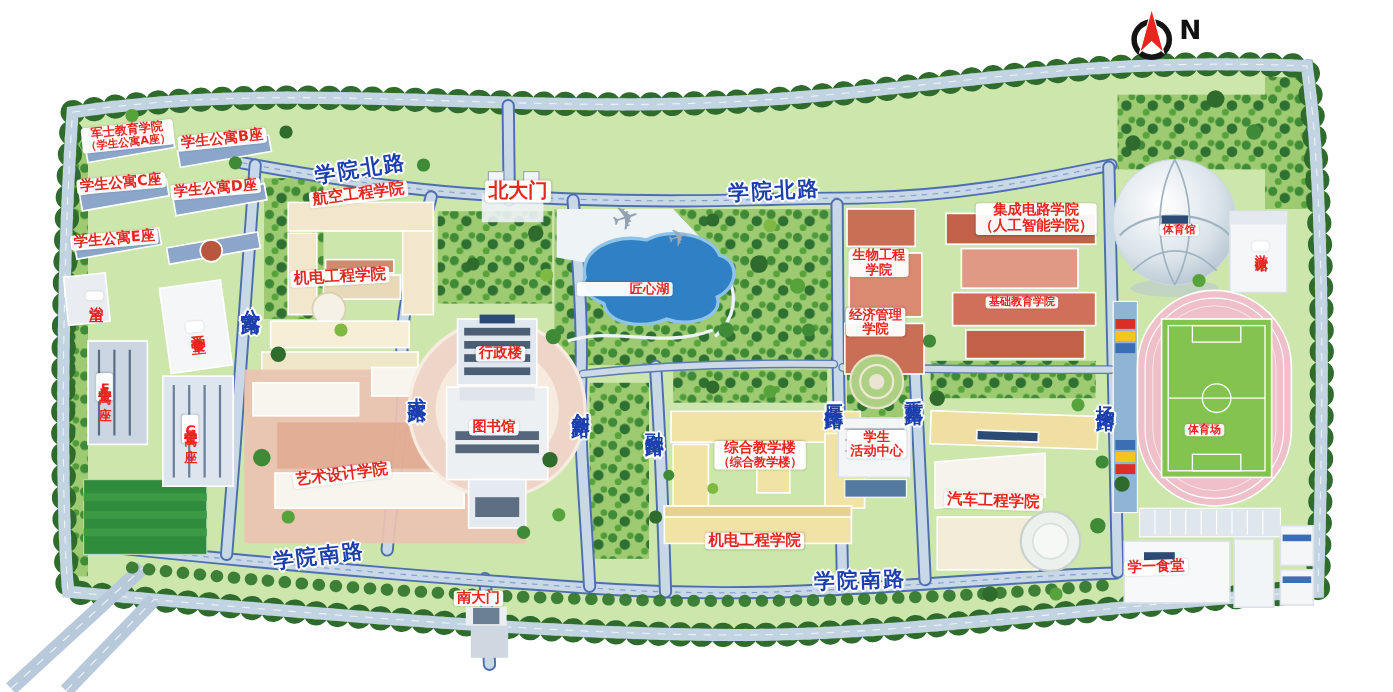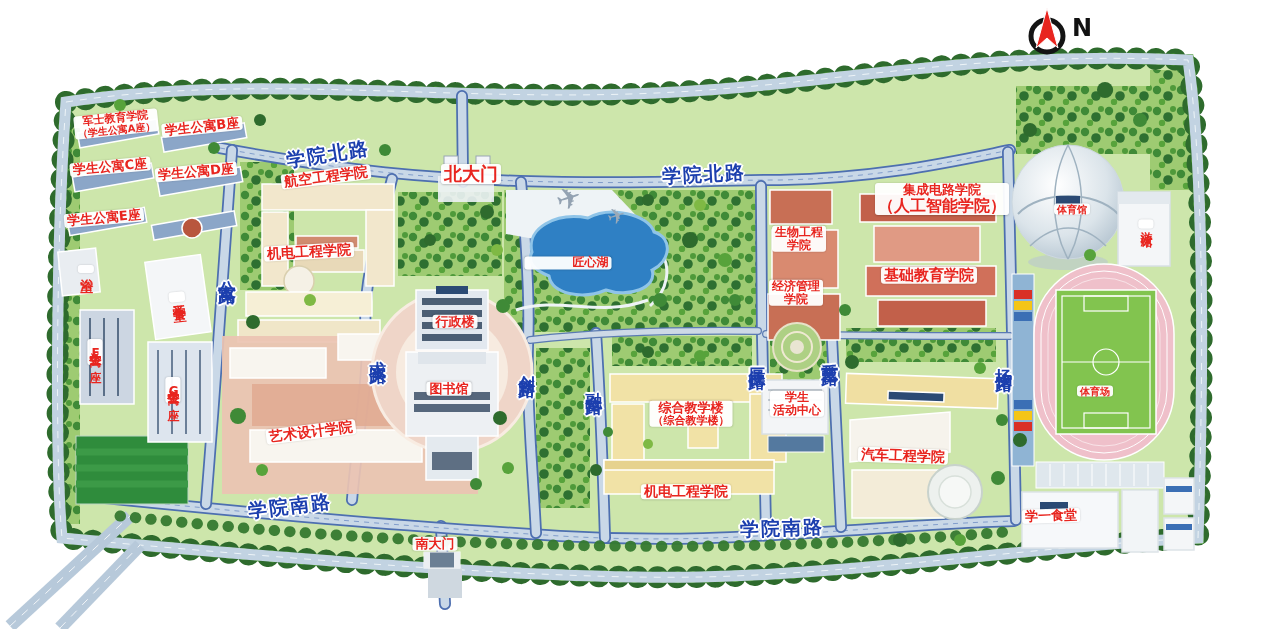--- a/index.html
+++ b/index.html
@@ -396,23 +396,23 @@
 <div class="lbl bl two" style="left:799px;top:202px;transform:translate(-50%,-50%);font-size:12px;margin-top:37px;">
   <span>生物工程</span>
   <span>学院</span>
 </div>
 <div class="lbl bl two" style="left:796px;top:293px;transform:translate(-50%,-50%);font-size:12px;">
   <span>经济管理</span>
   <span>学院</span>
 </div>
 <div class="lbl bl two" style="left:929px;top:199px;transform:translate(-50%,-50%);font-size:13px;margin-left:13px;">
   <span>集成电路学院</span>
-  <span style="font-size:16px;">（人工智能学院）</span>
-</div>
-<div class="lbl bl" style="left:929px;top:275px;transform:translate(-50%,-50%);font-size:15px;">基础教育学院</div>
+  <span style="font-size:13px;">（人工智能学院）</span>
+</div>
+<div class="lbl bl" style="left:929px;top:275px;transform:translate(-50%,-50%);font-size:10px;">基础教育学院</div>
 <div class="lbl bl two" style="left:691px;top:414px;transform:translate(-50%,-50%);font-size:13px;">
   <span>综合教学楼</span>
   <span style="font-size:11px;">（综合教学楼）</span>
 </div>
 <div class="lbl bl" style="left:686px;top:492px;transform:translate(-50%,-50%);font-size:14px;">机电工程学院</div>
 <div class="lbl bl two" style="left:797px;top:404px;transform:translate(-50%,-50%);font-size:12px;">
   <span>学生</span>
   <span>活动中心</span>
 </div>
 <div class="lbl bl" style="left:903px;top:456px;transform:translate(-50%,-50%) rotate(2deg);font-size:14px;">汽车工程学院</div>

